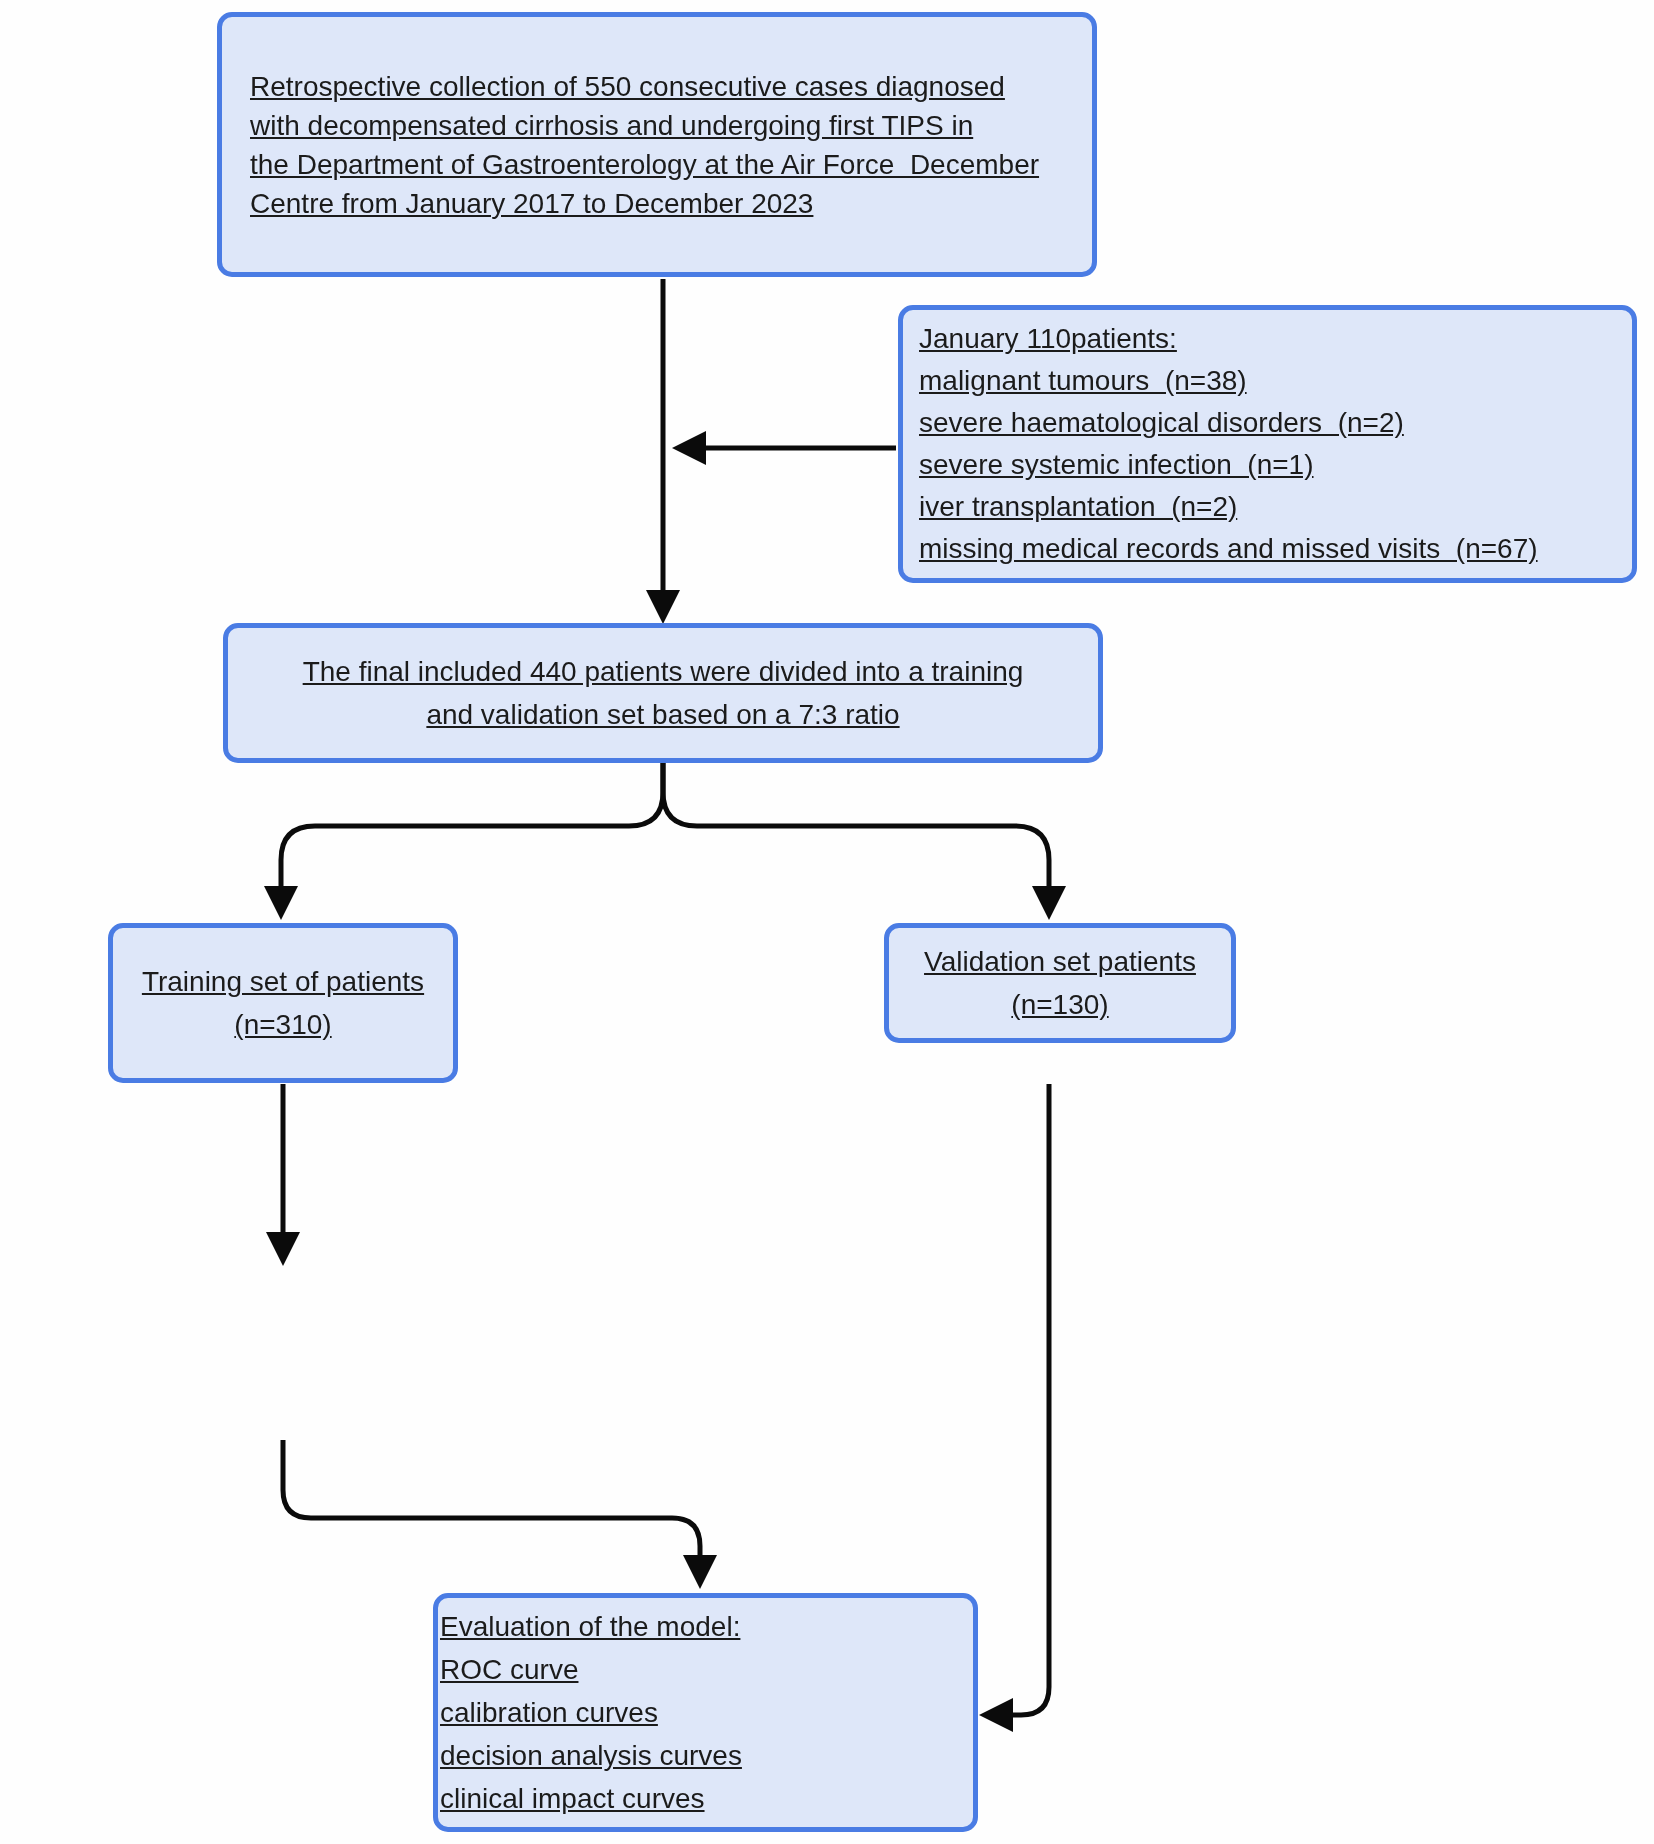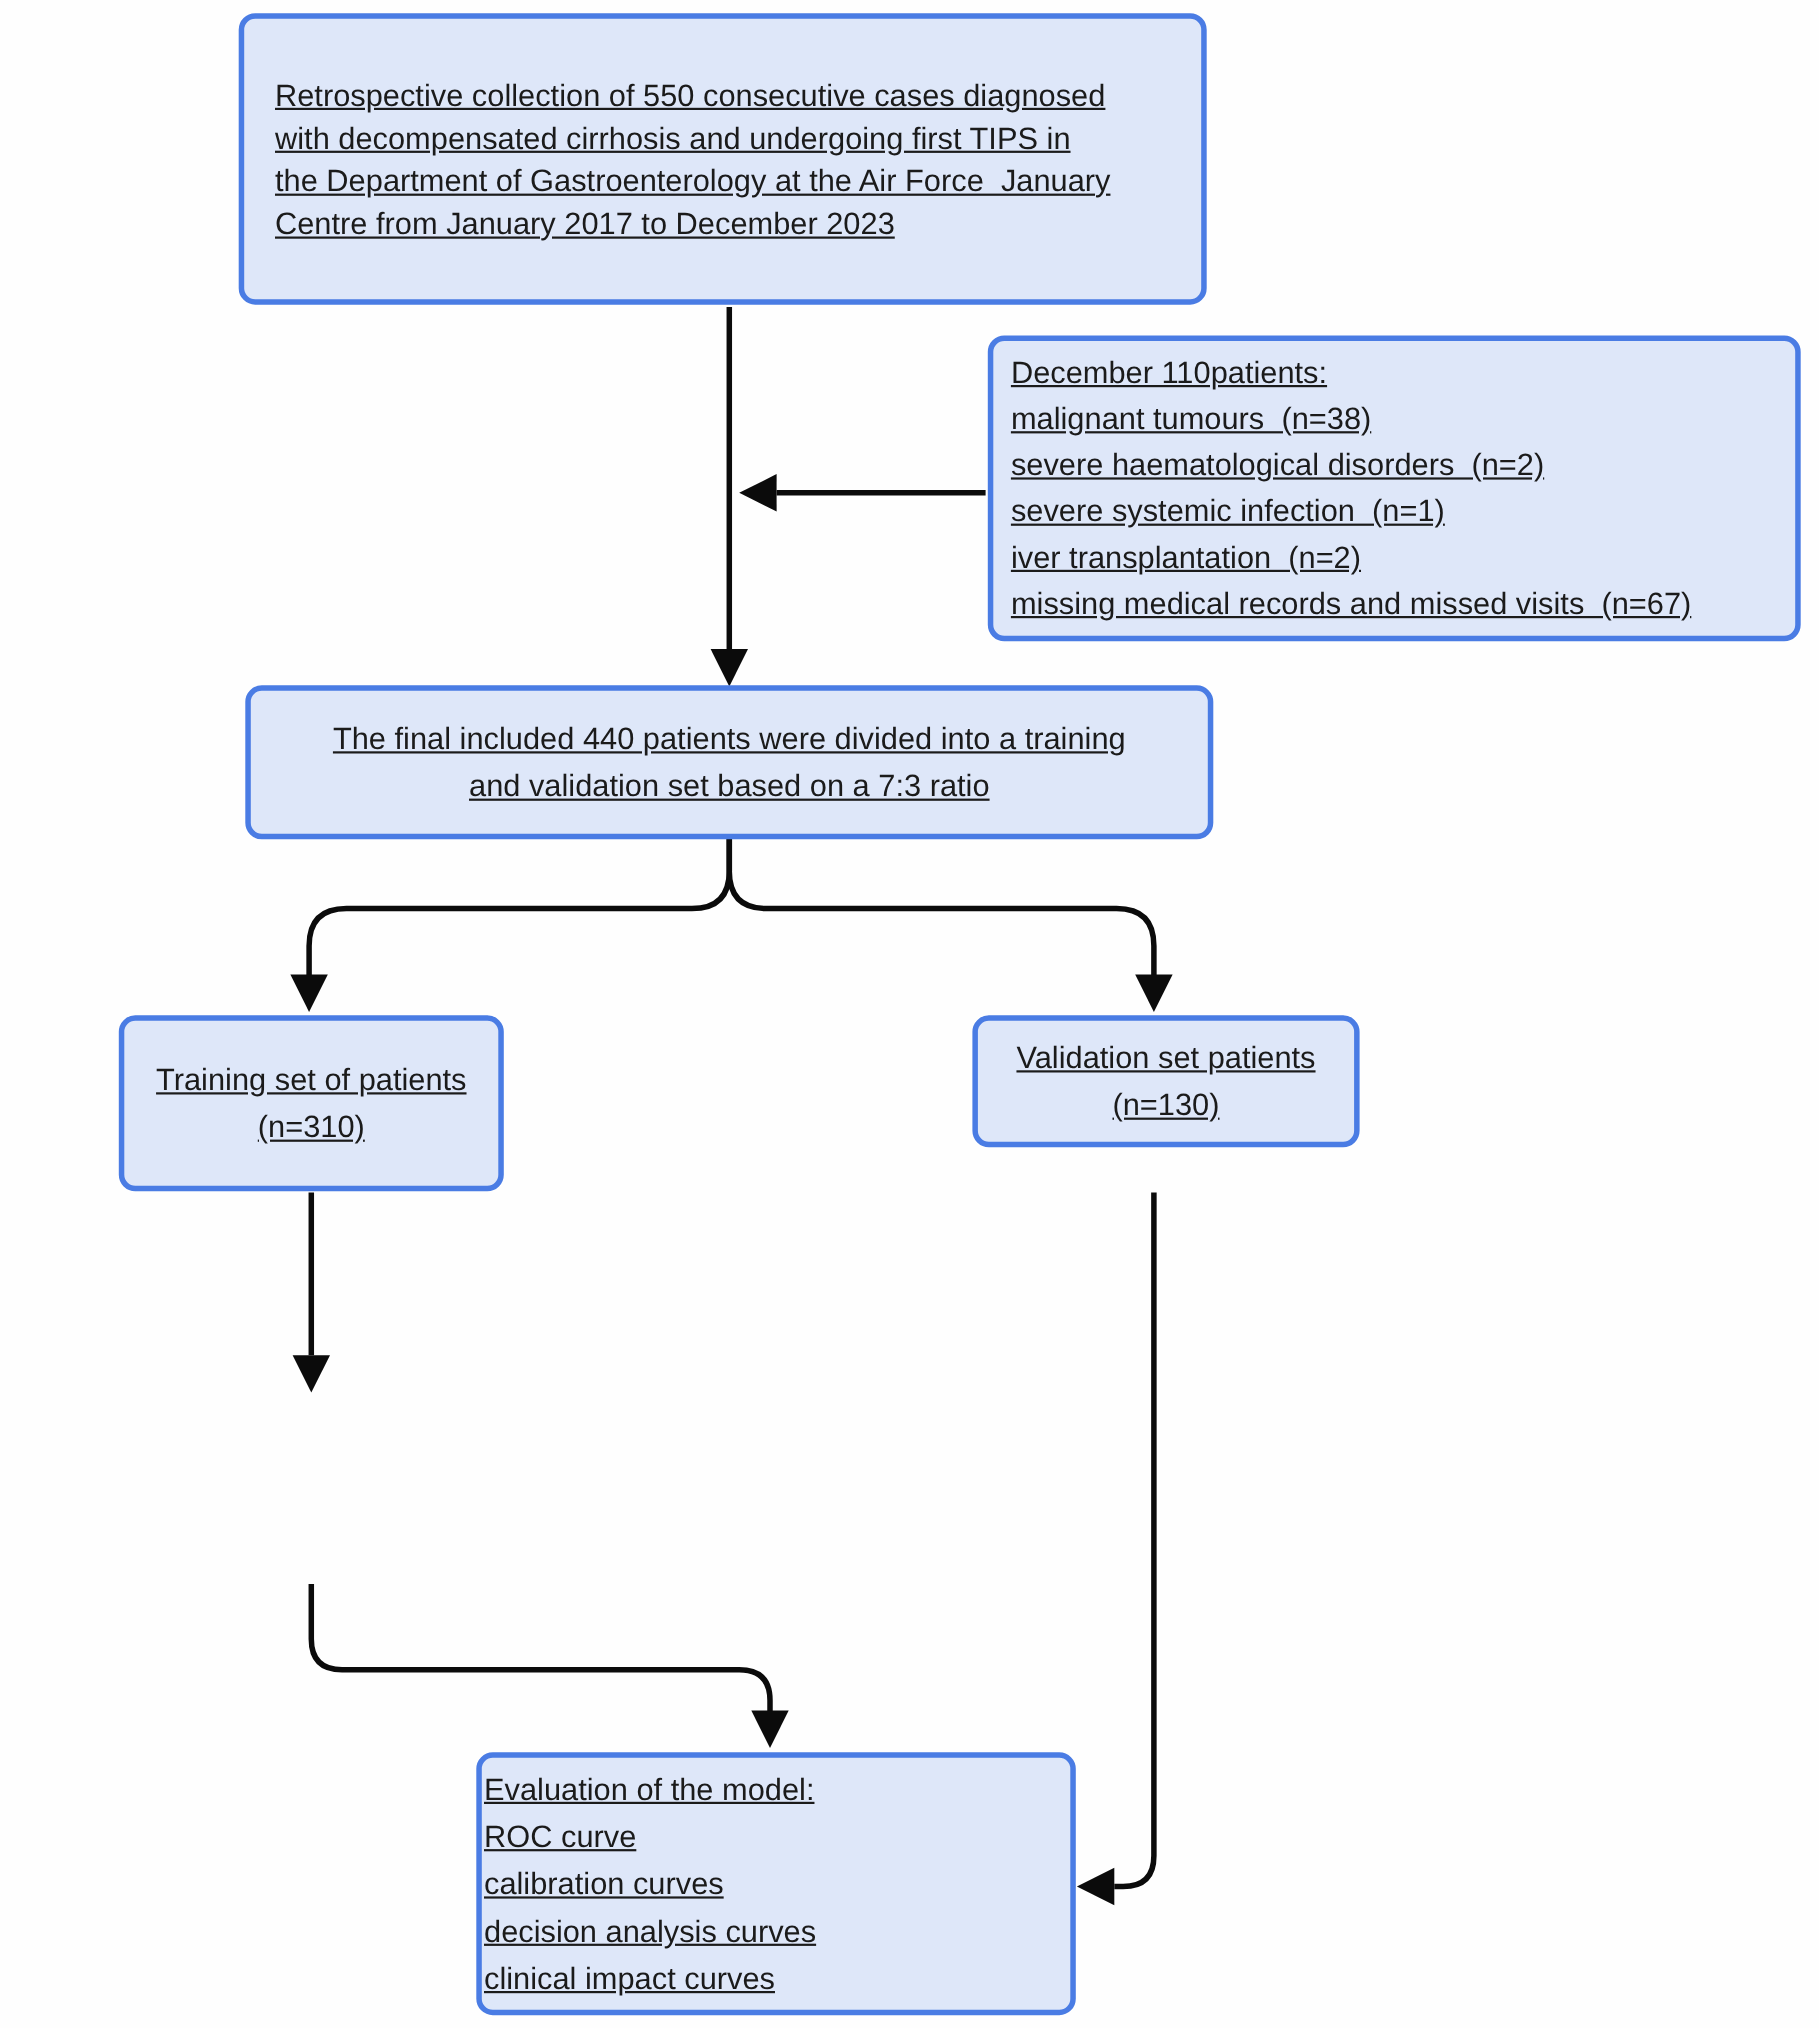--- a/index.html
+++ b/index.html
@@ -75,26 +75,26 @@
 
     <g>
       <path d="M1049,1084 L1049,1687 Q1049,1715 1021,1715 L1013,1715"></path>
       <polygon points="979,1715 1013,1698 1013,1732"></polygon>
     </g>
   </svg>
 
   <div class="box left-text" style="left:217px;top:12px;width:880px;height:265px;padding-left:28px;line-height:39px;">
     <div class="line">Retrospective collection of 550 consecutive cases diagnosed</div>
     <div class="line">with decompensated cirrhosis and undergoing first TIPS in</div>
-    <div class="line">the Department of Gastroenterology at the Air Force  January</div>
+    <div class="line">the Department of Gastroenterology at the Air Force  December</div>
     <div class="line">Centre from January 2017 to December 2023</div>
   </div>
 
   <div class="box left-text" style="left:898px;top:305px;width:739px;height:278px;padding-left:16px;line-height:42px;">
-    <div class="line">December 110patients:</div>
+    <div class="line">January 110patients:</div>
     <div class="line">malignant tumours  (n=38)</div>
     <div class="line">severe haematological disorders  (n=2)</div>
     <div class="line">severe systemic infection  (n=1)</div>
     <div class="line">iver transplantation  (n=2)</div>
     <div class="line">missing medical records and missed visits  (n=67)</div>
   </div>
 
   <div class="box center-text" style="left:223px;top:623px;width:880px;height:140px;line-height:43px;">
     <div class="line">The final included 440 patients were divided into a training</div>
     <div class="line">and validation set based on a 7:3 ratio</div>

